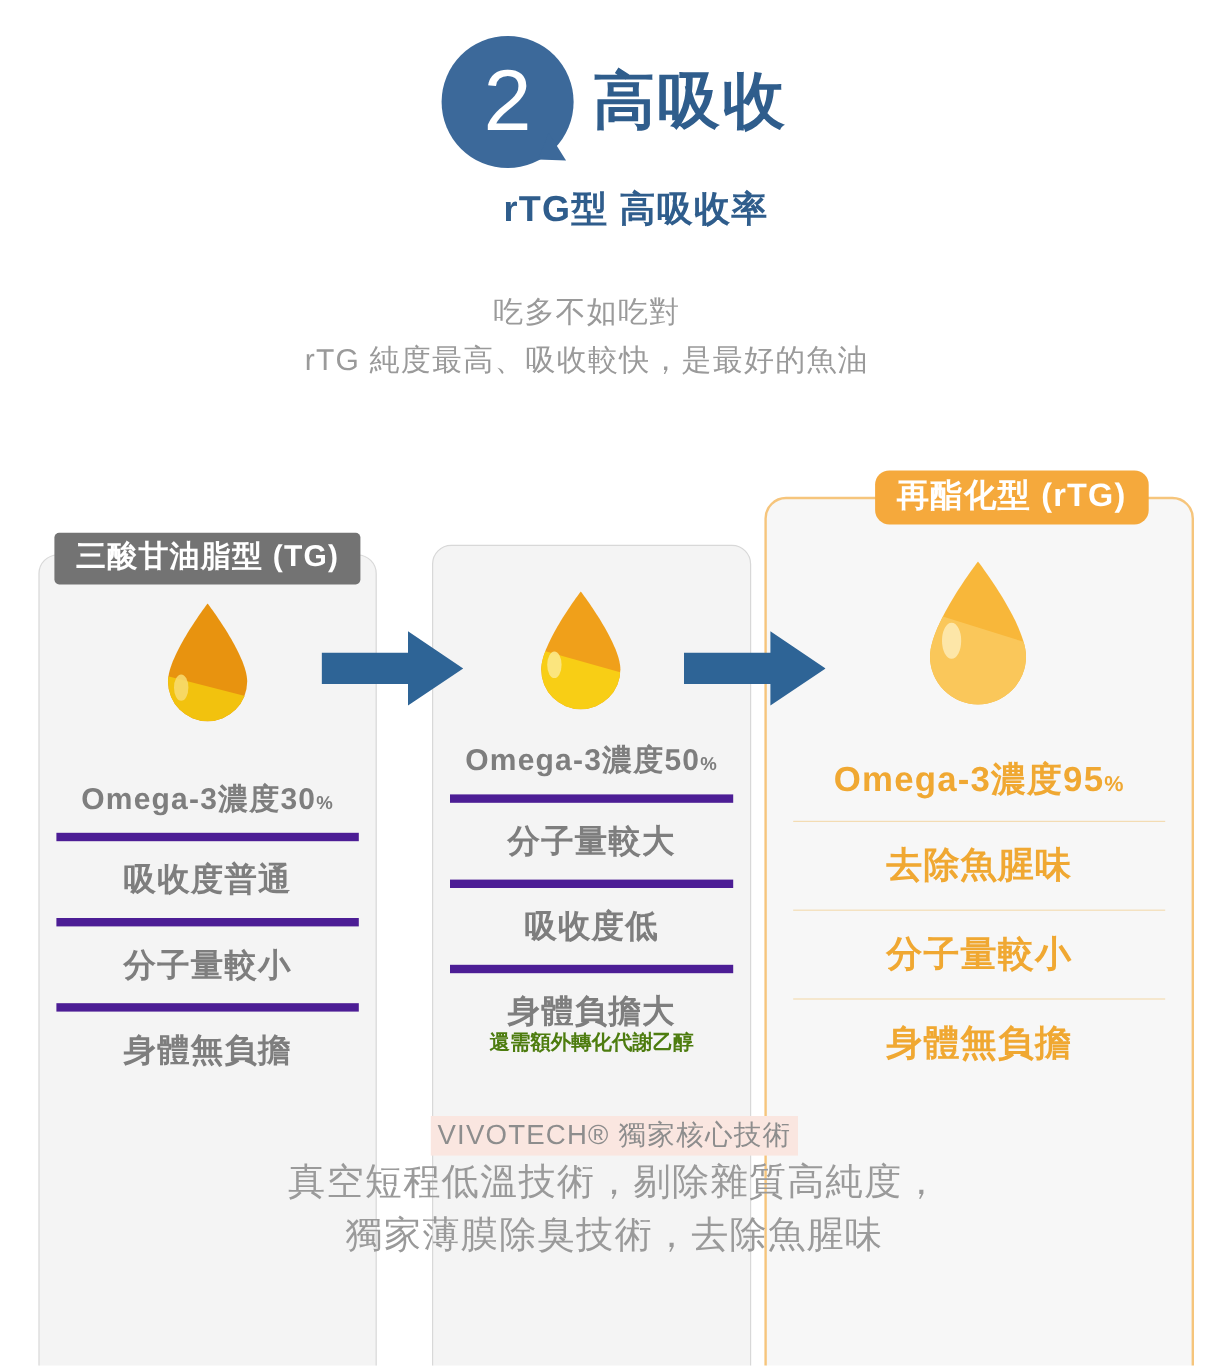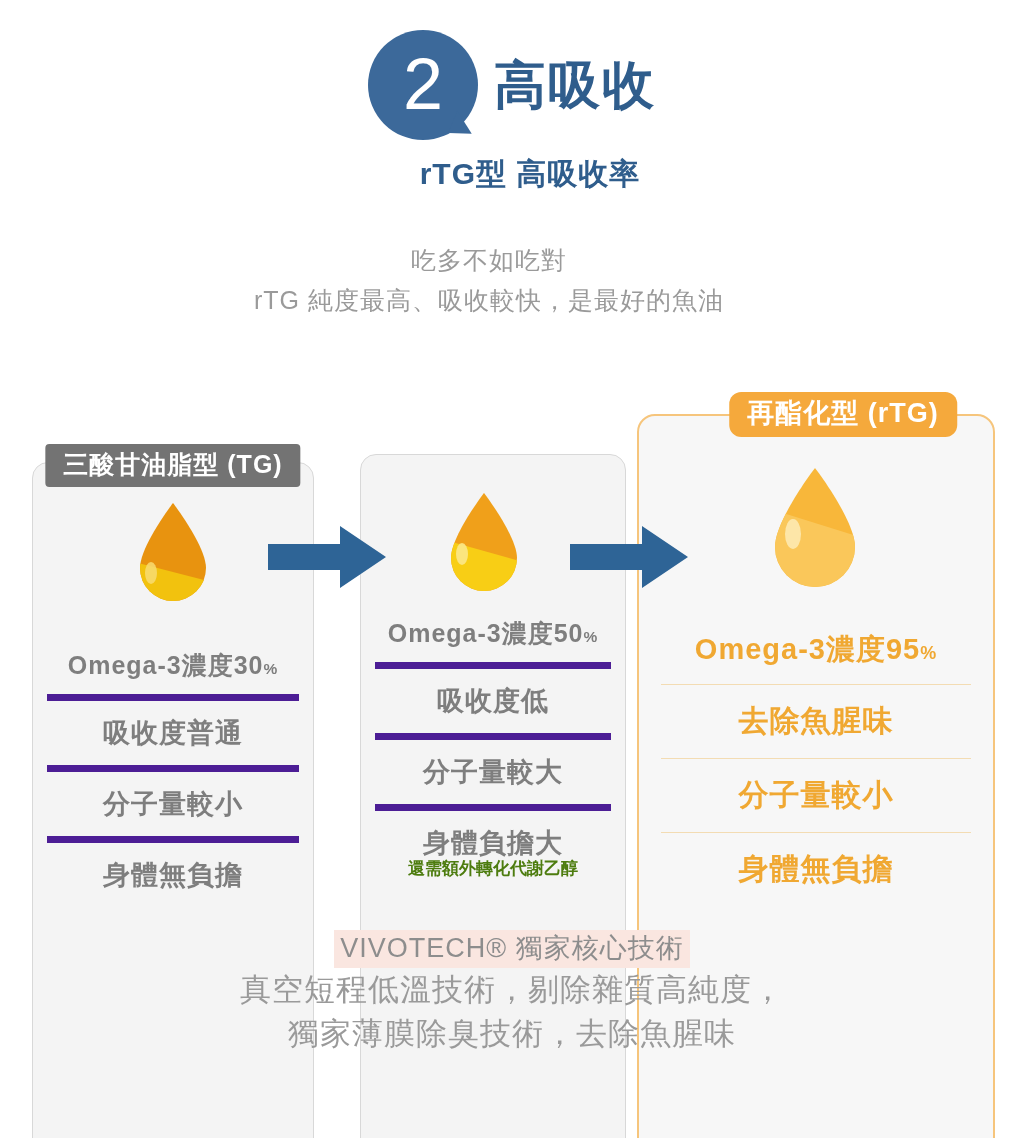--- a/index.html
+++ b/index.html
@@ -184,21 +184,21 @@
   
   .footer {
     position: absolute;
     left: 0;
     top: 930px;
     width: 1024px;
     text-align: center;
   }
   .footer-hl {
     display: inline-block;
-    font-size: 27px;
+    font-size: 23px;
     letter-spacing: 1px;
     color: #8d8d8d;
     background: #fae6e0;
     padding: 0 6px 2px;
     line-height: 1.35;
   }
   .footer-line {
     font-size: 31px;
     line-height: 44px;
     letter-spacing: 1px;
@@ -252,22 +252,22 @@
       </g>
     </svg>
   </div>
   <div class="card-label" style="left:173px;top:66px;">三酸甘油脂型 (TG)</div>
 
   <div class="card card-ee" style="top:76px;height:768px;">
     <div class="rows" style="top:156px;">
       <div class="row" style="font-size:25px;padding:6px 0 12px;">
         <span>Omega-3濃度50</span><span class="pct">%</span>
       </div>
+      <div class="row" style="font-size:27px;padding:14px 0 14px;">分子量較大</div>
       <div class="row" style="font-size:27px;padding:14px 0 14px;">吸收度低</div>
-      <div class="row" style="font-size:27px;padding:14px 0 14px;">分子量較大</div>
       <div class="row" style="font-size:27px;padding:14px 0 4px;">
         <span>身體負擔大</span>
         <span class="row-note">還需額外轉化代謝乙醇</span>
       </div>
     </div>
   </div>
 
   <div class="drop" style="left:484px;top:112px;">
     <svg width="78" height="104" viewBox="0 0 78 104">
       <defs>

